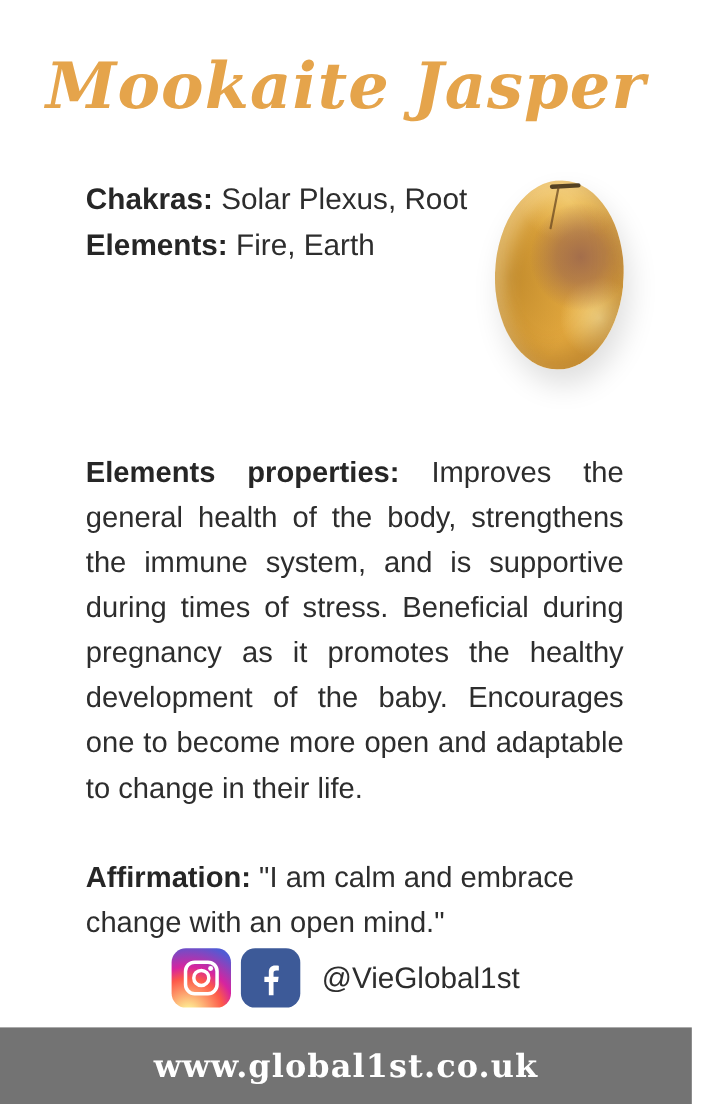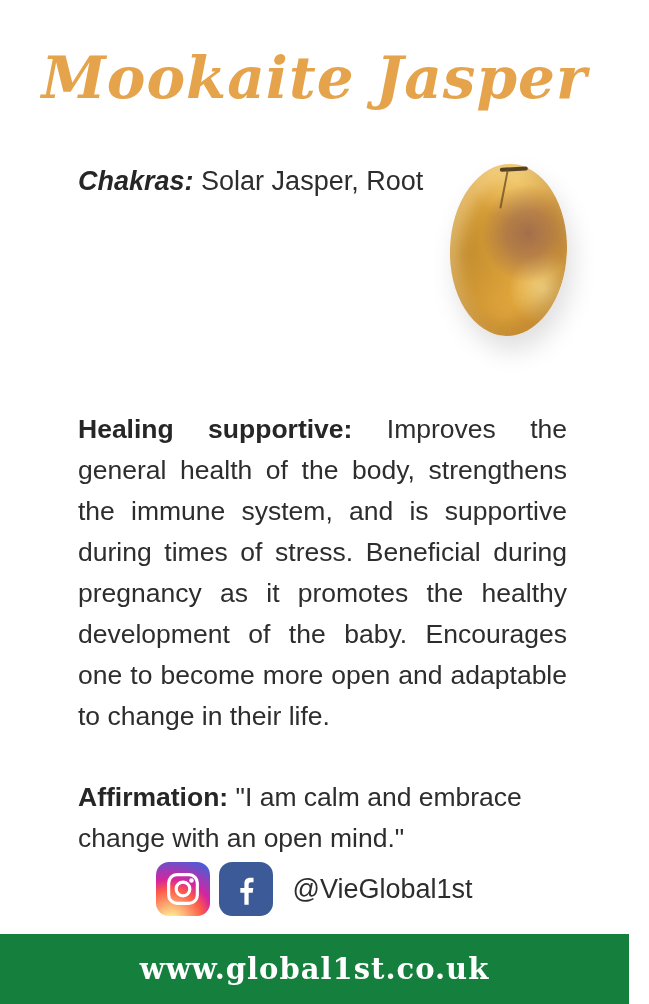--- a/index.html
+++ b/index.html
@@ -19,21 +19,21 @@
     font-style:italic;font-weight:bold;
     font-size:58px;line-height:100px;
     color:#e5a44b;
     letter-spacing:1px;
   }
   
   .props{
     position:absolute;left:78px;top:160px;
     font-size:27px;line-height:42px;
   }
-  .props b{font-weight:bold;color:#262626;font-style:italic;}
+  .props b{font-weight:bold;color:#262626;}
   
   .stone{
     position:absolute;left:450px;top:164px;width:117px;height:172px;
     border-radius:50%;
     transform:rotate(2deg);
     background:
       radial-gradient(58% 42% at 66% 40%, rgba(148,95,78,.80) 0%, rgba(148,95,78,.55) 32%, rgba(148,95,78,0) 68%),
       radial-gradient(42% 30% at 82% 72%, rgba(246,216,136,.95) 0%, rgba(246,216,136,0) 72%),
       radial-gradient(55% 32% at 55% 10%, rgba(242,203,112,.85) 0%, rgba(242,203,112,0) 70%),
       radial-gradient(95% 95% at 12% 52%, rgba(193,138,44,.95) 0%, rgba(193,138,44,0) 55%),
@@ -76,50 +76,54 @@
     background:radial-gradient(circle at 28% 110%, #fdf497 0%, #fdf497 5%, #fd5949 45%, #d6249f 60%, #515bd4 90%);
   }
   .fb{background:#3d5a98;}
   .icon-tile svg{width:40px;height:40px;display:block;}
   .handle{
     font-size:27px;color:#2d2d2d;margin-left:10px;
   }
   
   .footer{
     position:absolute;left:0;top:934px;width:100%;height:70px;
-    background:#15803d;
+    background:#737373;
     display:flex;align-items:center;justify-content:center;
   }
   .footer-url{
     font-family:"DejaVu Serif", serif;
     font-weight:bold;
     font-size:29px;color:#ffffff;
     letter-spacing:1px;
   }
 </style>
 </head>
 <body>
 
 <div class="card">
 
   <div class="title">Mookaite Jasper</div>
 
   <div class="props">
     <div>
       <b>Chakras:</b>
-      <span>Solar Jasper, Root</span>
+      <span>Solar Plexus, Root</span>
+    </div>
+    <div>
+      <b>Elements:</b>
+      <span>Fire, Earth</span>
     </div>
   </div>
 
   <div class="stone">
     <div class="crack-h"></div>
     <div class="crack-v"></div>
   </div>
 
-  <p class="healing"><b>Healing supportive:</b> <span>Improves the general health of the body, strengthens the immune system, and is supportive during times of stress. Beneficial during pregnancy as it promotes the healthy development of the baby. Encourages one to become more open and adaptable to change in their life.</span></p>
+  <p class="healing"><b>Elements properties:</b> <span>Improves the general health of the body, strengthens the immune system, and is supportive during times of stress. Beneficial during pregnancy as it promotes the healthy development of the baby. Encourages one to become more open and adaptable to change in their life.</span></p>
 
   <p class="affirmation"><b>Affirmation:</b> <span>"I am calm and embrace change with an open mind."</span></p>
 
   <div class="social">
     <div class="icon-tile ig">
       <svg viewBox="0 0 24 24" aria-hidden="true">
         <rect x="3.4" y="3.4" width="17.2" height="17.2" rx="5" fill="none" stroke="#ffffff" stroke-width="1.9"></rect>
         <circle cx="12" cy="12" r="4.1" fill="none" stroke="#ffffff" stroke-width="1.9"></circle>
         <circle cx="17.1" cy="6.9" r="1.35" fill="#ffffff"></circle>
       </svg>

